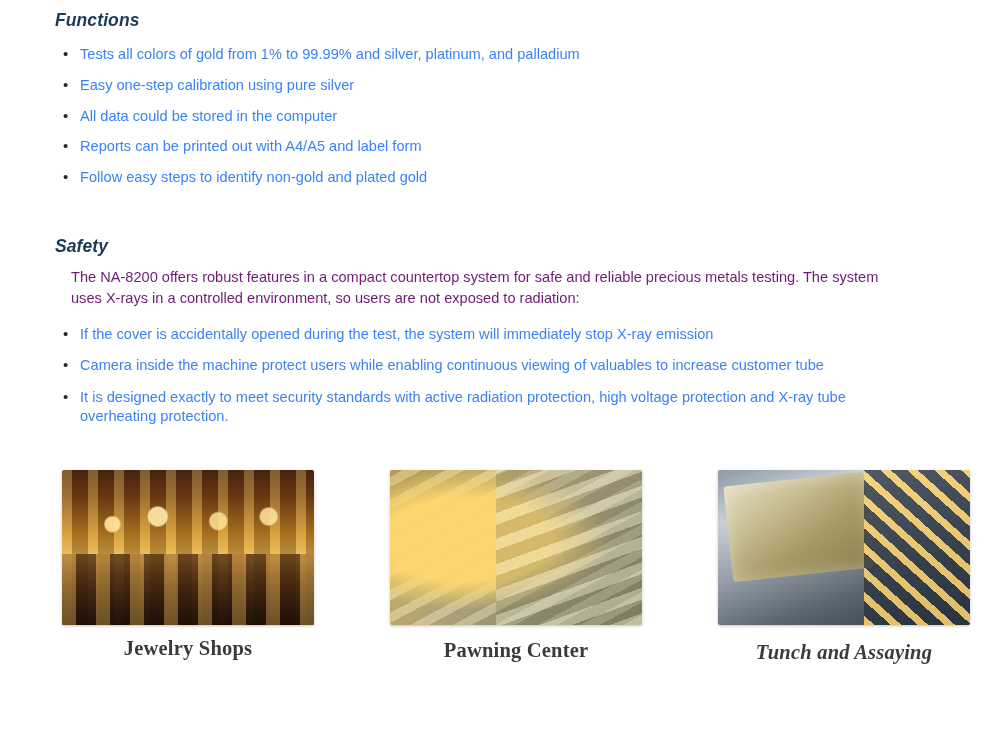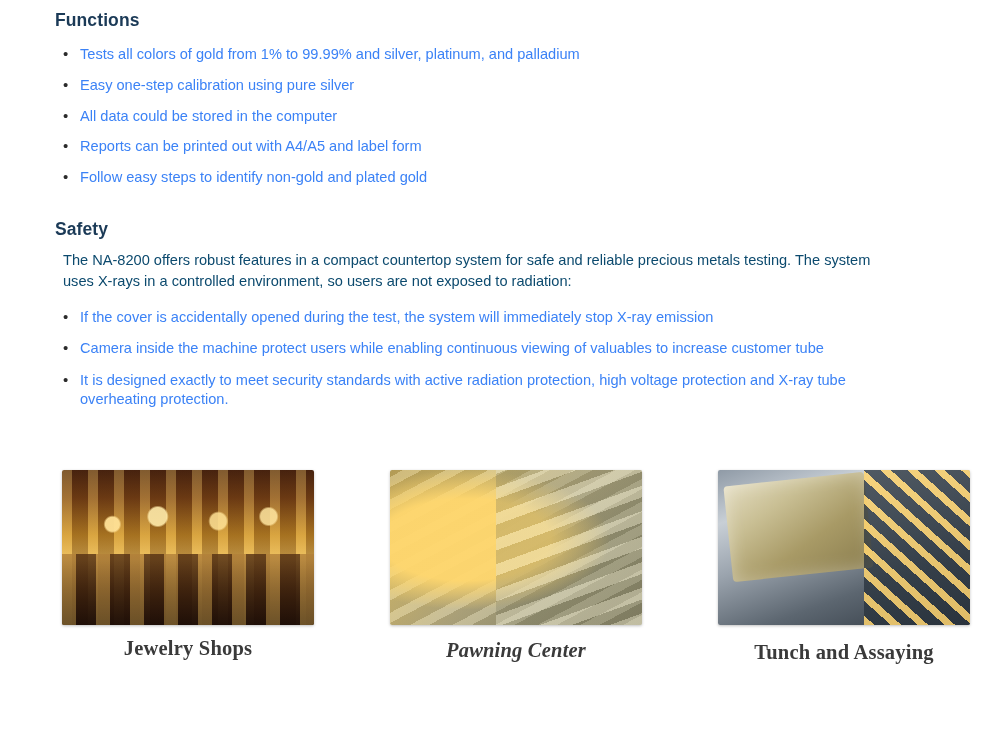--- a/index.html
+++ b/index.html
@@ -23,23 +23,24 @@
   }
   .content {
     padding: 10px 55px 0 55px;
   }
   h2.section-title {
     font-size: 17.5px;
     font-weight: bold;
     color: #1b3a57;
     margin: 0 0 14px 0;
     letter-spacing: 0.1px;
+    font-style: italic;
   }
   h2.section-title.safety {
-    margin-top: 32px;
+    margin-top: 49px;
     margin-bottom: 10px;
   }
   ul.bullets {
     list-style: none;
     margin: 0;
     padding: 0;
   }
   ul.bullets li {
     position: relative;
     font-size: 14.6px;
@@ -52,22 +53,22 @@
     content: "\2022";
     position: absolute;
     left: 8px;
     top: -1px;
     color: #2b2b2b;
     font-size: 15px;
   }
   .safety-intro {
     font-size: 14.6px;
     line-height: 1.42;
-    margin: 0 0 16px 8px;
-    color: #0c4a6e;
+    margin: 0 0 16px 16px;
+    color: #701a75;
     max-width: 840px;
   }
   ul.bullets.safety-list li {
     margin-bottom: 12.5px;
     max-width: 820px;
   }
   .gallery {
     position: absolute;
     left: 16px;
     top: 470px;
@@ -77,20 +78,21 @@
     padding-left: 46px;
     box-sizing: border-box;
   }
   .gallery-item {
     width: 252px;
     margin-right: 76px;
     text-align: center;
   }
   .gallery-item:last-child {
     margin-right: 16px;
+    font-style: italic;
   }
   .photo {
     width: 252px;
     height: 155px;
     border-radius: 2px;
     position: relative;
     overflow: hidden;
     box-shadow: 0 1px 3px rgba(0,0,0,0.25);
   }
   .photo.jewelry {
@@ -154,21 +156,21 @@
       repeating-linear-gradient(42deg, rgba(255,212,110,0.85) 0 7px, rgba(40,50,60,0.75) 7px 18px);
   }
   .caption {
     font-family: "Liberation Serif", serif;
     font-size: 20.5px;
     font-weight: bold;
     color: #3a3a3a;
     margin-top: 12px;
     letter-spacing: 0.2px;
   }
-  .gallery-item.second .caption { margin-top: 14px; font-style: italic; }
+  .gallery-item.second .caption { margin-top: 14px; }
   .gallery-item.third .caption { margin-top: 16px; }
   .bottom-fade {
     position: absolute;
     left: 0;
     right: 0;
     bottom: 0;
     height: 48px;
     background: #ffffff;
   }
 </style>

